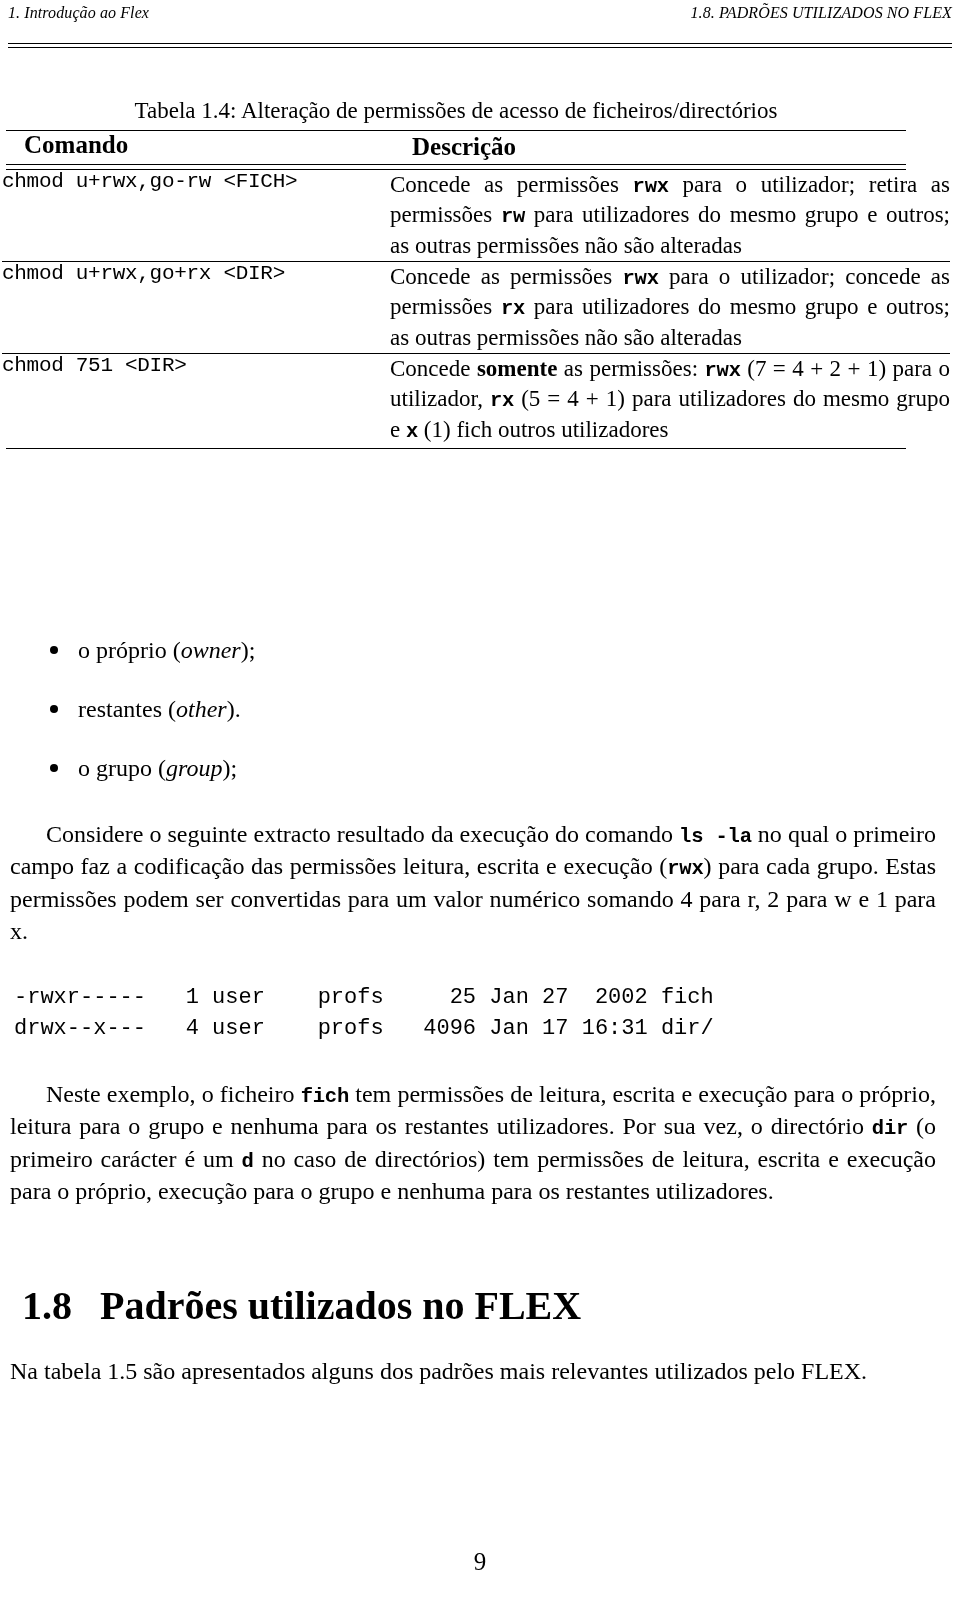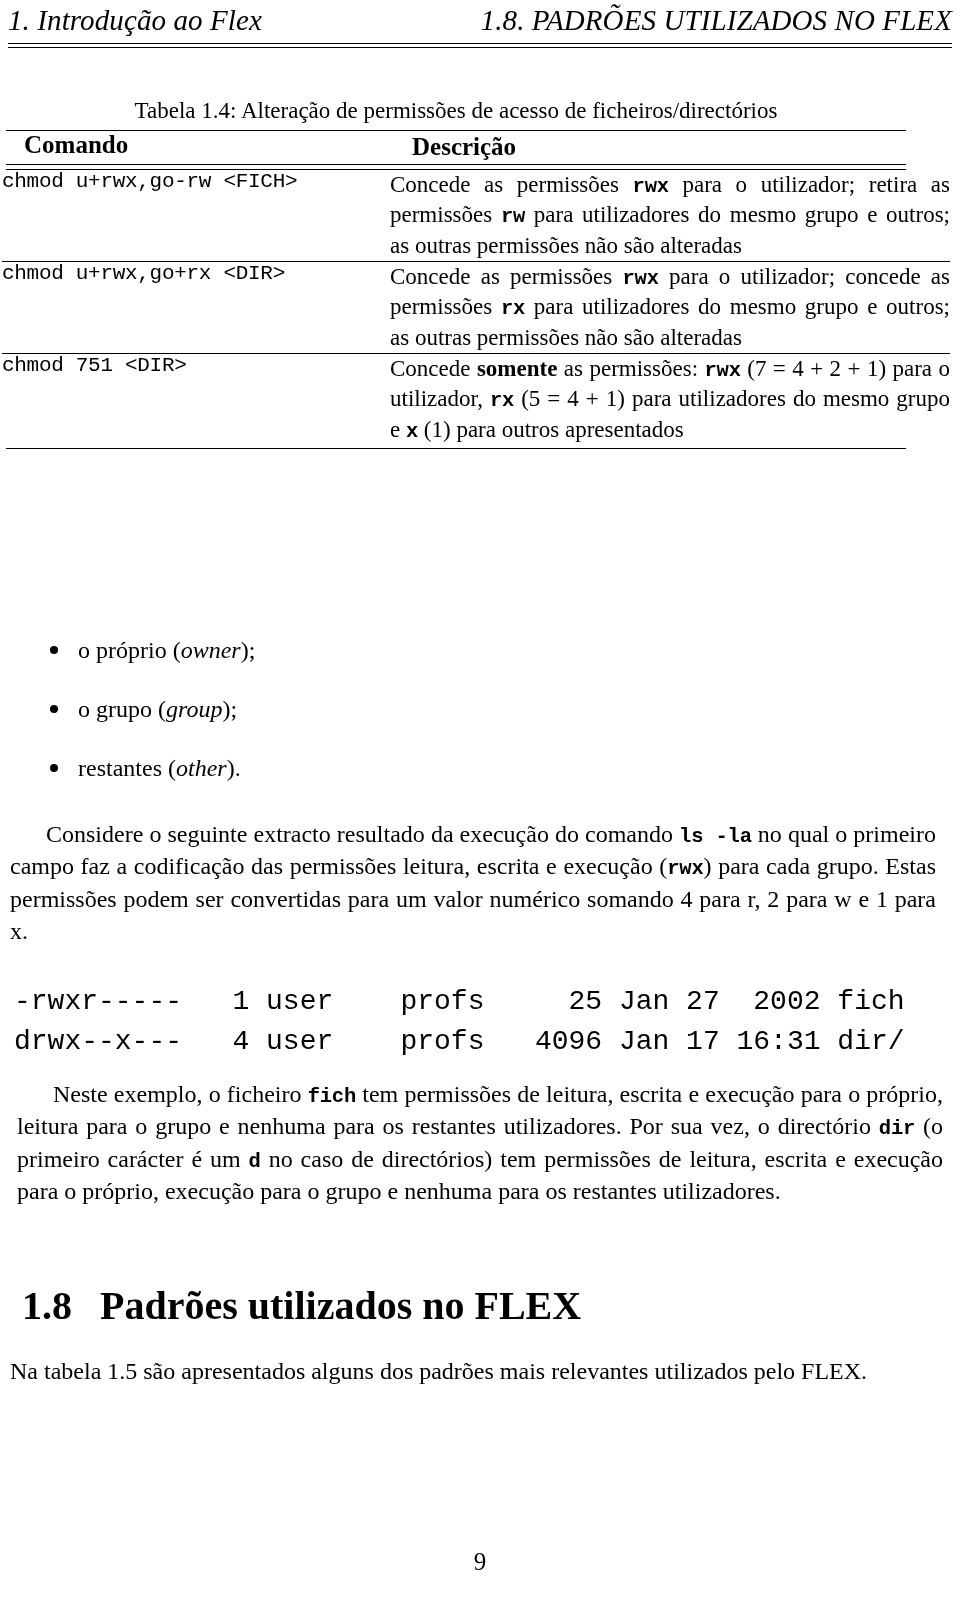--- a/index.html
+++ b/index.html
@@ -26,21 +26,21 @@
   .runhead {
     position: absolute;
     left: 8px;
     top: 4px;
     width: 944px;
     height: 38px;
     display: flex;
     justify-content: space-between;
     align-items: baseline;
     font-style: italic;
-    font-size: 29px;
+    font-size: 16px;
     letter-spacing: 0.1px;
   }
   .runhead .left  { white-space: nowrap; }
   .runhead .right { white-space: nowrap; }
   .runhead-rule {
     position: absolute;
     left: 8px;
     top: 43px;
     width: 944px;
     height: 3px;
@@ -151,29 +151,29 @@
     position: absolute;
     width: 926px;
     left: 10px;
     font-size: 24px;
     line-height: 1.34;
     text-align: justify;
     text-align-last: left;
   }
   .para.indent { text-indent: 36px; }
   #para1 { top: 818px; }
-  #para2 { top: 1078px; margin-left: 7px; }
+  #para2 { top: 1078px; }
 
   
   .codeblock {
     position: absolute;
     left: 14px;
     top: 982px;
     font-family: "Liberation Mono", "DejaVu Sans Mono", monospace;
-    font-size: 28px;
+    font-size: 22px;
     line-height: 1.42;
     white-space: pre;
     letter-spacing: 0px;
   }
 
   
   .section-h {
     position: absolute;
     left: 10px;
     top: 1282px;
@@ -229,31 +229,31 @@
           </tr>
           <tr class="row-pad">
             <td class="cmd">chmod u+rwx,go+rx &lt;DIR&gt;</td>
             <td class="desc"><span>Concede as permissões </span><code>rwx</code><span> para o utilizador; concede as permissões </span><code>rx</code><span> para utilizadores do mesmo grupo e outros; as outras permissões não são alteradas</span></td>
           </tr>
           <tr>
             <td colspan="2" style="border-top: 1.6px solid rgb(0, 0, 0); height: 0px; padding: 0px;"></td>
           </tr>
           <tr class="row-pad">
             <td class="cmd">chmod 751 &lt;DIR&gt;</td>
-            <td class="desc"><span>Concede </span><b class="somente">somente</b><span> as permissões: </span><code>rwx</code><span class="mathit"> (7 = 4 + 2 + 1)</span><span> para o utilizador, </span><code>rx</code><span class="mathit"> (5 = 4 + 1)</span><span> para utilizadores do mesmo grupo e </span><code>x</code><span class="mathit"> (1)</span><span> para outros apresentados</span></td>
+            <td class="desc"><span>Concede </span><b class="somente">somente</b><span> as permissões: </span><code>rwx</code><span class="mathit"> (7 = 4 + 2 + 1)</span><span> para o utilizador, </span><code>rx</code><span class="mathit"> (5 = 4 + 1)</span><span> para utilizadores do mesmo grupo e </span><code>x</code><span class="mathit"> (1)</span><span> fich outros utilizadores</span></td>
           </tr>
         </tbody>
     </table>
     <div class="rule-single" style="margin-top:2px;"></div>
   </div>
 
   <div class="bullets" id="bullet-list">
       <div class="li"><span class="dot"></span><span>o próprio (</span><span class="it">owner</span><span>);</span></div>
+      <div class="li"><span class="dot"></span><span>restantes (</span><span class="it">other</span><span>).</span></div>
       <div class="li"><span class="dot"></span><span>o grupo (</span><span class="it">group</span><span>);</span></div>
-      <div class="li"><span class="dot"></span><span>restantes (</span><span class="it">other</span><span>).</span></div>
     </div>
 
   <div class="para indent" id="para1"><span>Considere o seguinte extracto resultado da execução do comando </span><code>ls -la</code><span> no qual o primeiro campo faz a codificação das permissões leitura, escrita e execução (</span><code>rwx</code><span>) para cada grupo. Estas permissões podem ser convertidas para um valor numérico somando 4 para r, 2 para w e 1 para x.</span></div>
 
   <div class="codeblock" id="code-listing"><div>-rwxr-----   1 user    profs     25 Jan 27  2002 fich</div><div>drwx--x---   4 user    profs   4096 Jan 17 16:31 dir/</div></div>
 
   <div class="para indent" id="para2"><span>Neste exemplo, o ficheiro </span><code>fich</code><span> tem permissões de leitura, escrita e execução para o próprio, leitura para o grupo e nenhuma para os restantes utilizadores. Por sua vez, o directório </span><code>dir</code><span> (o primeiro carácter é um </span><code>d</code><span> no caso de directórios) tem permissões de leitura, escrita e execução para o próprio, execução para o grupo e nenhuma para os restantes utilizadores.</span></div>
 
   <div class="section-h">
     <span class="num">1.8</span><span>Padrões utilizados no FLEX</span>

